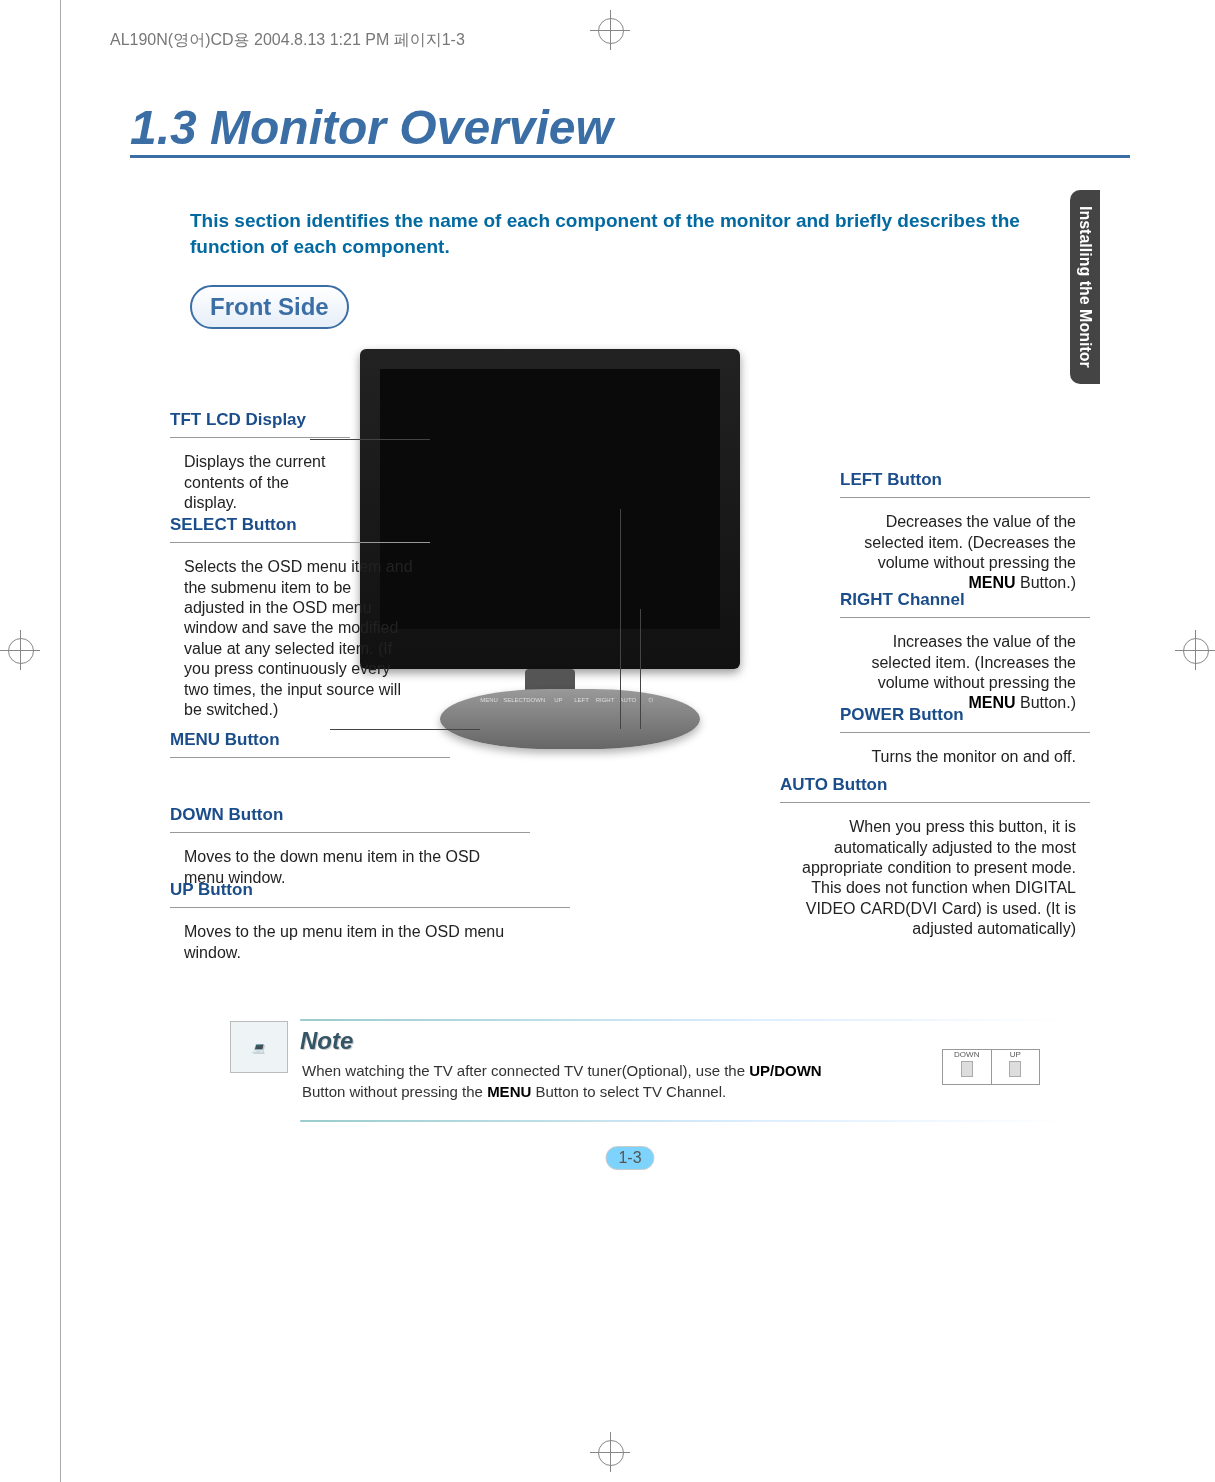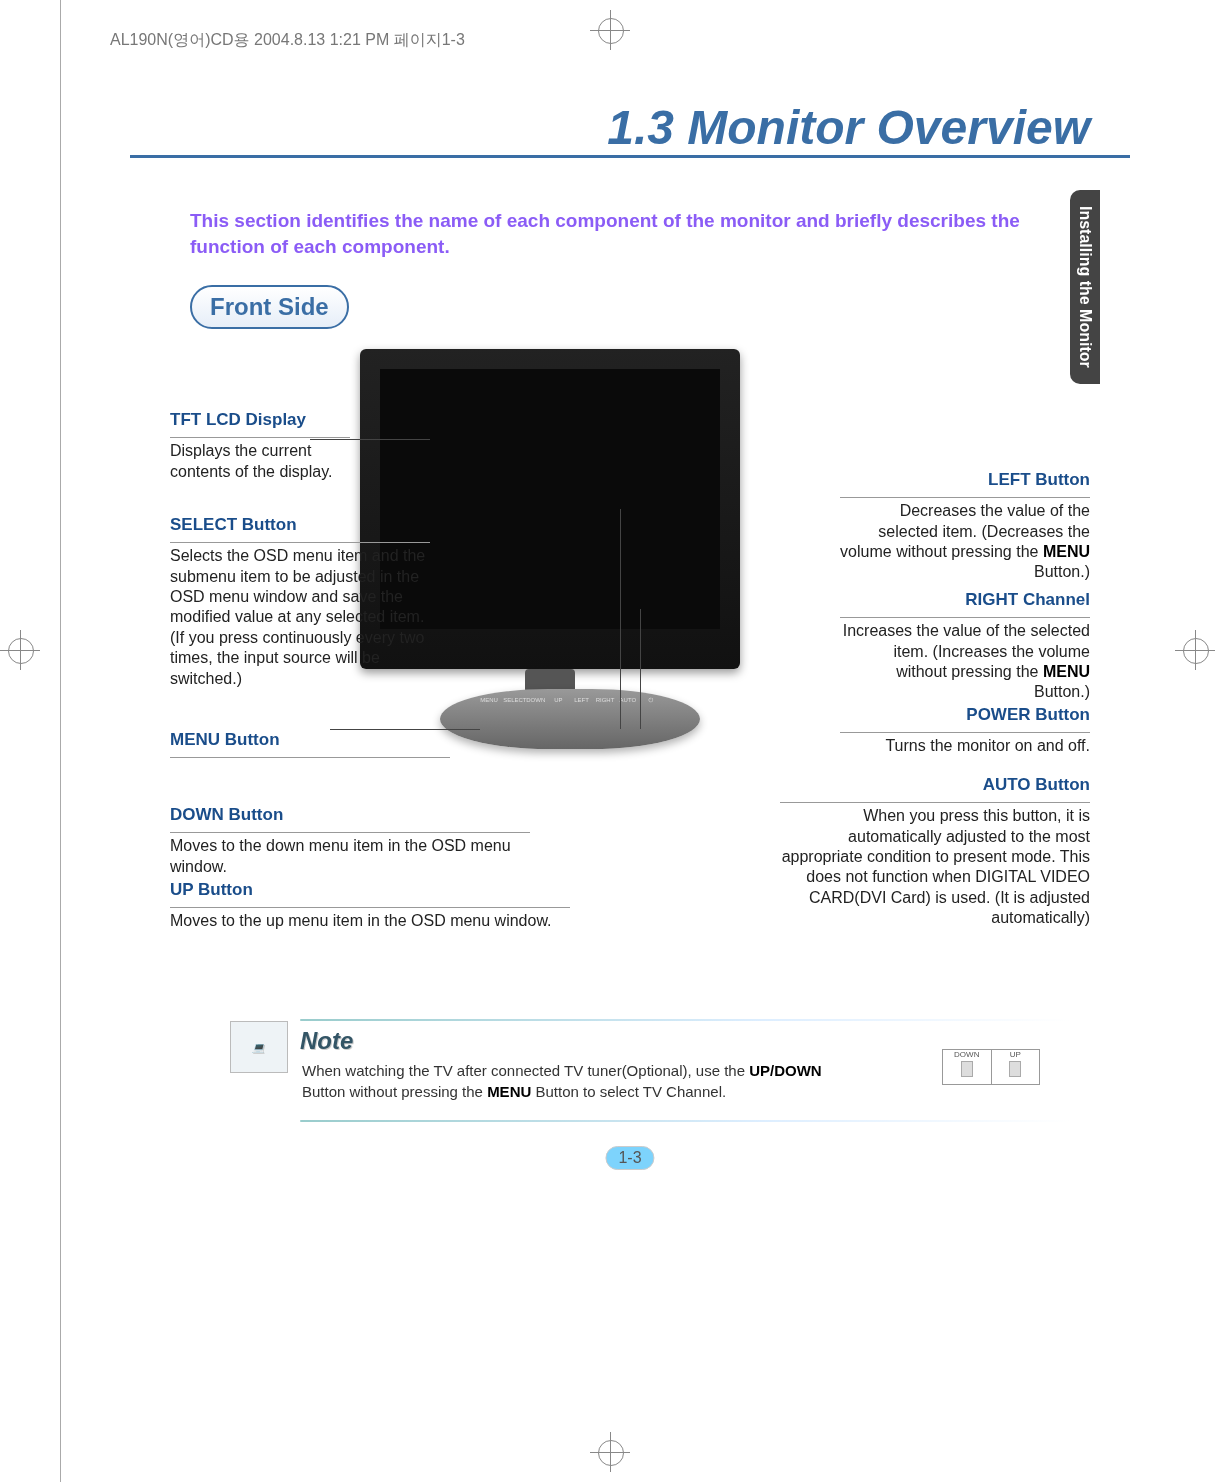--- a/index.html
+++ b/index.html
@@ -12,39 +12,39 @@
   .reg::before,.reg::after{content:"";position:absolute;background:#888}
   .reg::before{left:50%;top:0;width:1px;height:100%}
   .reg::after{top:50%;left:0;height:1px;width:100%}
   .reg .circ{position:absolute;left:8px;top:8px;width:24px;height:24px;border:1px solid #888;border-radius:50%}
   .reg.top{left:590px;top:10px}
   .reg.bottom{left:590px;bottom:10px}
   .reg.left{left:0px;top:630px}
   .reg.right{right:0px;top:630px}
   
   .content{position:absolute;left:130px;top:80px;width:1000px;height:1060px}
-  .title{font-size:48px;font-weight:bold;font-style:italic;color:#3a6ea5;text-align:right;padding-right:40px;border-bottom:3px solid #3a6ea5;margin-top:20px}
+  .title{font-size:48px;font-weight:bold;font-style:italic;color:#3a6ea5;padding-right:40px;border-bottom:3px solid #3a6ea5;margin-top:20px}
   .side-tab{position:absolute;right:30px;top:110px;background:#444;color:#fff;font-weight:bold;font-size:16px;writing-mode:vertical-rl;padding:16px 6px;border-radius:10px 0 0 10px}
-  .intro{clear:both;margin:50px 60px 0 60px;font-size:19px;font-weight:bold;color:#8b5cf6;line-height:1.35}
+  .intro{clear:both;margin:50px 60px 0 60px;font-size:19px;font-weight:bold;color:#0369a1;line-height:1.35}
   .badge{display:inline-block;margin:26px 0 0 60px;padding:6px 18px;border:2px solid #3a6ea5;border-radius:22px;font-size:24px;font-weight:bold;color:#3a6ea5;background:linear-gradient(#fff,#e6eef8)}
   
   .diagram{position:relative;margin:20px 40px 0 40px;height:640px}
   .monitor{position:absolute;left:190px;top:0;width:380px;height:380px}
   .bezel{position:absolute;left:0;top:0;width:380px;height:320px;background:linear-gradient(#222,#111);border-radius:6px;box-shadow:0 4px 10px rgba(0,0,0,.4)}
   .screen{position:absolute;left:20px;top:20px;right:20px;bottom:40px;background:#0a0a0a}
   .stand-neck{position:absolute;left:165px;top:320px;width:50px;height:24px;background:#555;border-radius:4px}
   .stand-base{position:absolute;left:270px;top:340px;width:260px;height:60px;background:linear-gradient(#999,#666);border-radius:50%/60%;box-shadow:0 4px 8px rgba(0,0,0,.3)}
   .stand-base .btnrow{position:absolute;left:40px;right:40px;top:8px;display:flex;justify-content:space-between;font-size:6px;color:#ddd}
   .stand-base .btnrow span{width:18px;text-align:center}
   
   .call{position:absolute;font-size:16px;color:#222;line-height:1.28}
   .call h4{margin:0 0 3px 0;font-size:17px;font-weight:bold;color:#1a4d8a;border-bottom:1px solid #999;padding-bottom:6px}
-  .call p{margin:0}
+  .call p{margin:14px}
   .call.right{text-align:right}
-  .call.right h4{text-align:right}
+  .call.right h4{text-align:left}
   
   .lead{position:absolute;background:#444;height:1px}
   .leadv{position:absolute;background:#444;width:1px}
   
   .note{margin:30px 60px 0 100px;position:relative}
   .note-rule{height:2px;background:linear-gradient(to right,#9cc,#def 60%,#fff);margin-left:70px;margin-right:0;border-radius:2px}
   .note-head{font-size:24px;font-style:italic;font-weight:bold;color:#356;position:relative;margin-left:70px;margin-top:6px;text-shadow:1px 1px 0 #ccc}
   .note-icon{position:absolute;left:-70px;top:-6px;width:56px;height:50px;border:1px solid #bbb;background:#eef3f6;font-size:10px;display:flex;align-items:center;justify-content:center;color:#789}
   .note-body{margin:6px 0 0 72px;font-size:15px;line-height:1.35;max-width:560px}
   .note-mini{position:absolute;right:30px;top:30px;width:96px;height:34px;border:1px solid #999;display:flex}

